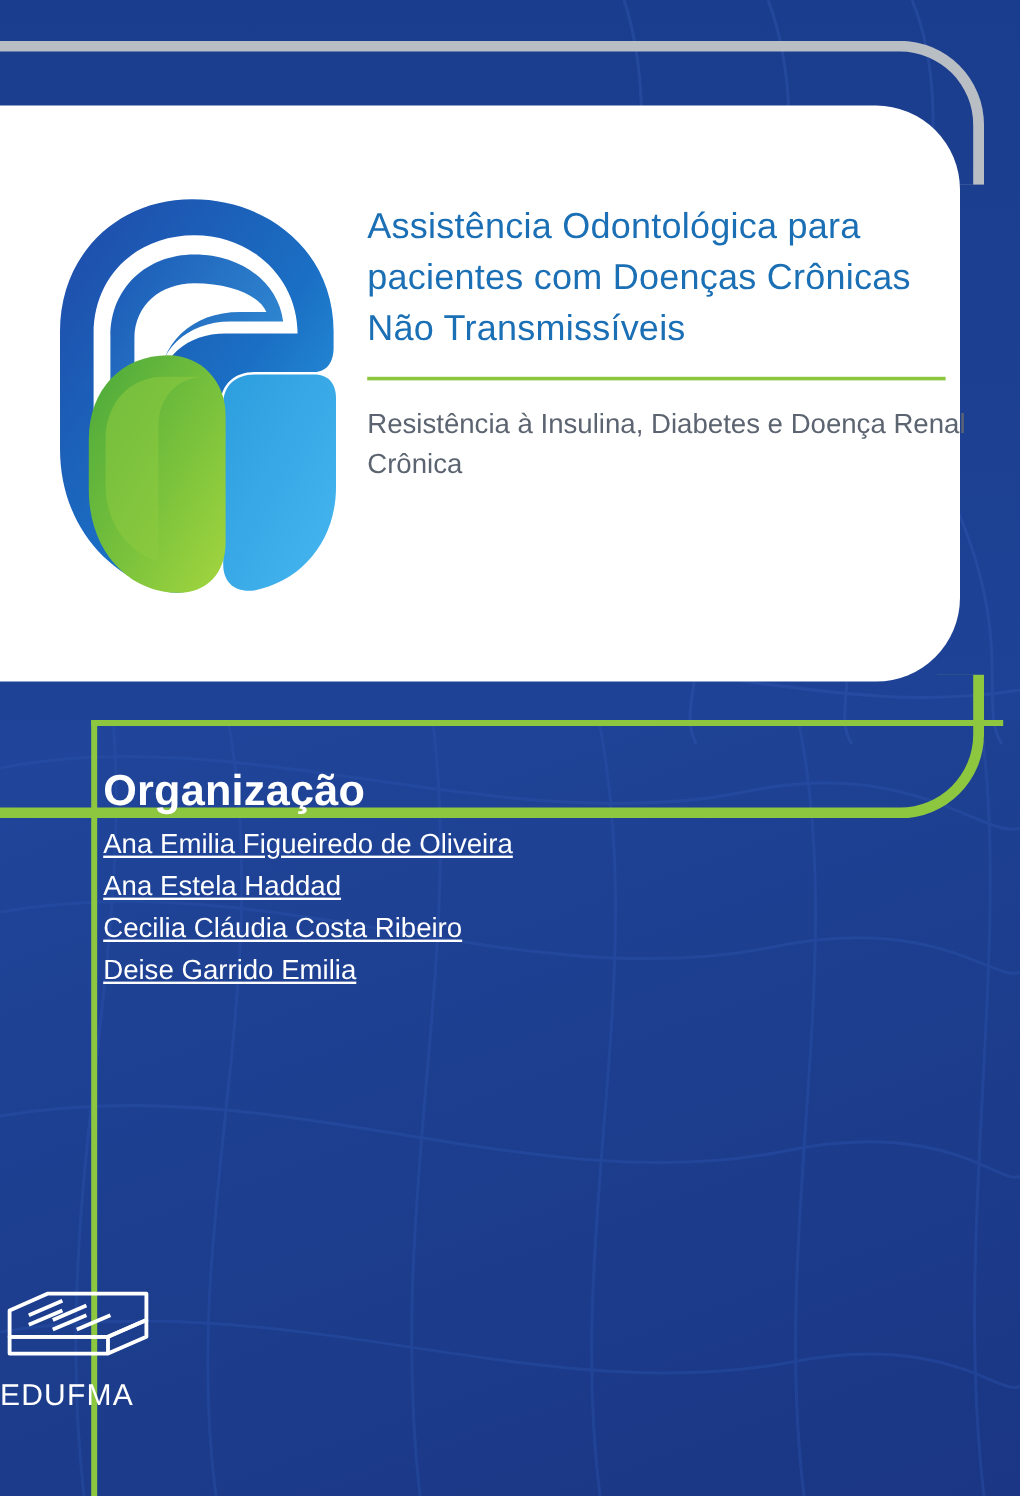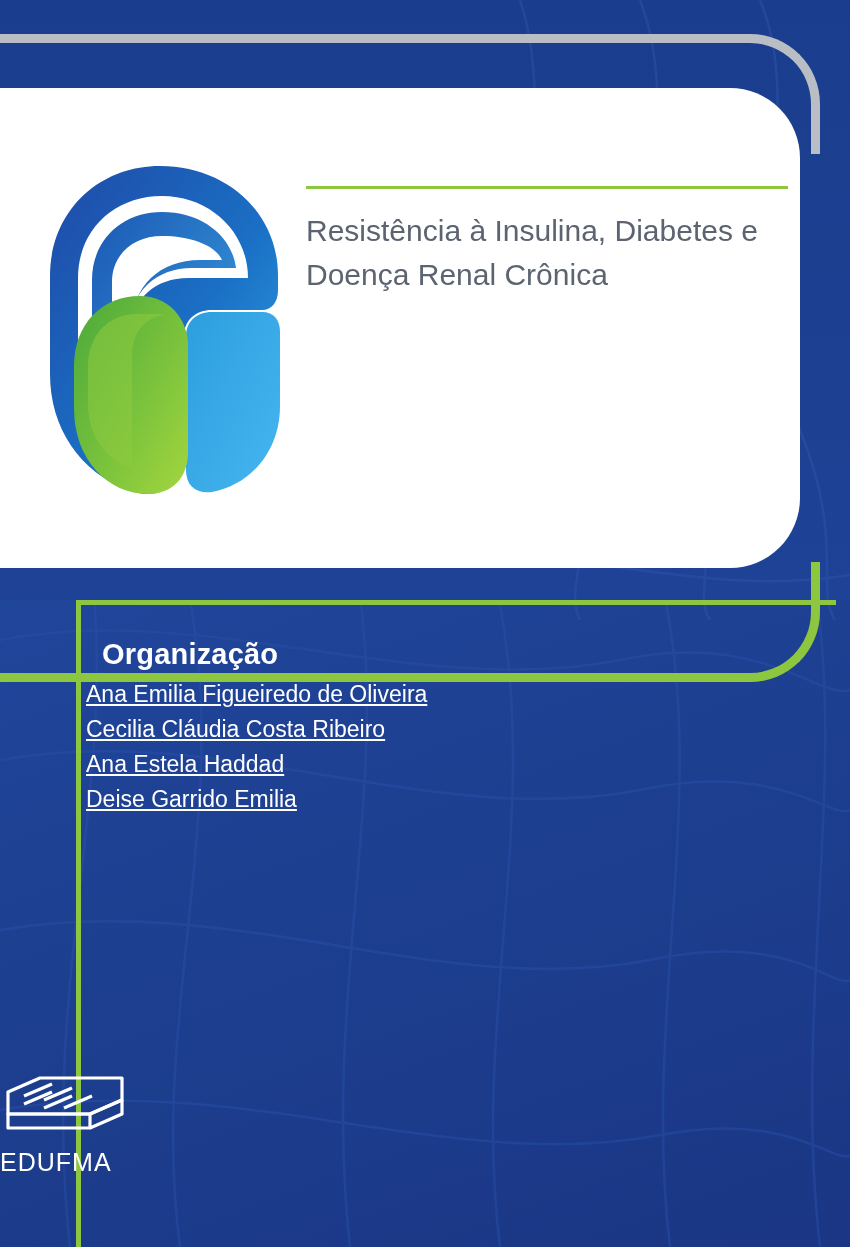--- a/index.html
+++ b/index.html
@@ -112,36 +112,36 @@
   }
   .title-rule {
     margin-top: 18px;
     width: 482px;
     height: 3px;
     background: #8dc63f;
   }
   .subtitle {
     margin-top: 20px;
     color: #5b6470;
-    font-size: 30px;
+    font-size: 23px;
     line-height: 1.45;
     font-weight: 400;
   }
   
   .org-block {
     position: absolute;
     top: 638px;
     left: 86px;
     width: 600px;
     color: #ffffff;
   }
   .org-heading {
-    font-size: 29px;
+    font-size: 36px;
     font-weight: bold;
-    margin: 0 0 6px 16px;
+    margin: 0 0 6px 0;
     letter-spacing: 0.2px;
   }
   .org-name {
     font-size: 23px;
     line-height: 1.52;
     font-weight: 400;
     text-decoration: underline;
   }
   
   .publisher {
@@ -229,29 +229,30 @@
     <path d="M126 76 C 98 76, 76 94, 76 122 L 76 206 C 76 226, 84 242, 96 252 L 96 166 C 96 126, 124 100, 164 100 L 186 100 C 180 86, 156 76, 126 76 Z" fill="#ffffff"></path>
 
     <path d="M176 152 L 226 152 C 238 152, 244 160, 244 172 L 244 246 C 244 290, 216 324, 176 332 C 160 334, 150 326, 150 310 L 150 176 C 150 162, 160 152, 176 152 Z" fill="url(#gLightBlue)"></path>
 
     <path d="M104 136 C 66 136, 38 164, 38 206 L 38 248 C 38 300, 72 334, 112 334 C 136 334, 152 318, 152 292 L 152 186 C 152 158, 132 136, 104 136 Z" fill="url(#gGreen)"></path>
 
     <path d="M100 154 C 72 154, 52 176, 52 206 L 52 244 C 52 276, 70 300, 96 308 L 96 196 C 96 172, 110 156, 132 154 Z" fill="#8ecb3f" opacity="0.55"></path>
   </svg>
 
   <div class="title-block">
+    <h1 class="main-title">Assistência Odontológica para pacientes com Doenças Crônicas Não Transmissíveis</h1>
     <div class="title-rule"></div>
     <div class="subtitle">Resistência à Insulina, Diabetes e Doença Renal Crônica</div>
   </div>
 
   <div class="org-block">
     <div class="org-heading">Organização</div>
     <div class="org-name">Ana Emilia Figueiredo de Oliveira</div>
+    <div class="org-name">Ana Estela Haddad</div>
     <div class="org-name">Cecilia Cláudia Costa Ribeiro</div>
-    <div class="org-name">Ana Estela Haddad</div>
     <div class="org-name">Deise Garrido Emilia</div>
   </div>
 
   <div class="publisher">
     <svg width="130" height="70" viewBox="0 0 130 70">
       <g fill="none" stroke="#ffffff" stroke-width="3.2" stroke-linejoin="round">
         <path d="M8 46 L 8 24 L 40 10 L 122 10 L 122 32 L 90 46 Z"></path>
         <path d="M8 46 L 90 46 L 90 60 L 8 60 Z"></path>
         <path d="M90 46 L 122 32"></path>
         <path d="M90 60 L 122 46 L 122 32"></path>

